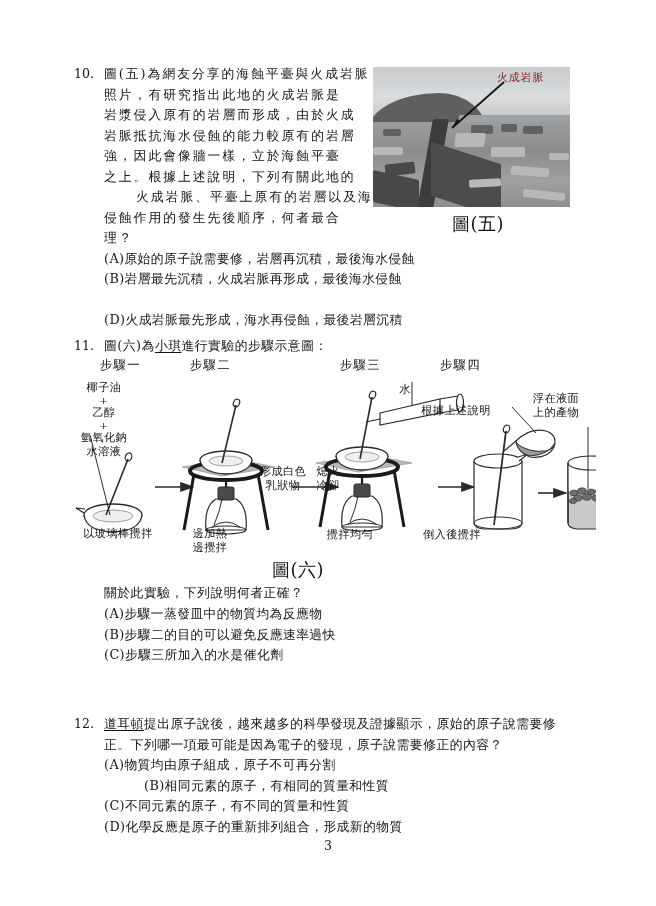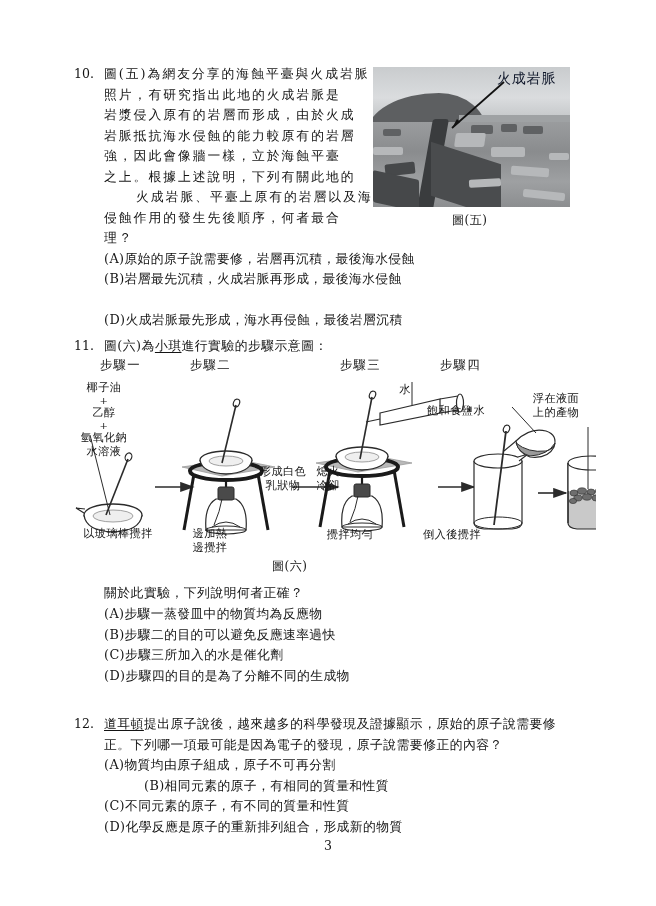--- a/index.html
+++ b/index.html
@@ -50,21 +50,21 @@
     line-height: 20.5px;
     letter-spacing: 0.4px;
     white-space: nowrap;
   }
   .underlined {
     text-decoration: underline;
     text-underline-offset: 2px;
   }
   .caption {
     position: absolute;
-    font-size: 12px;
+    font-size: 18px;
     letter-spacing: 0.5px;
     white-space: nowrap;
   }
   .step-label {
     position: absolute;
     font-size: 12.4px;
     letter-spacing: 1.2px;
     white-space: nowrap;
   }
   .dia-label {
@@ -133,23 +133,23 @@
 
   #arrow5 {
     position:absolute;
     left:440px; top:78px;
     width:70px; height:55px;
     pointer-events:none;
   }
   #label5 {
     position:absolute;
     left:497px; top:68px;
-    font-size:14px;
+    font-size:11px;
     letter-spacing:0.8px;
-    color:#0f172a;
+    color:#7f1d1d;
     white-space:nowrap;
   }
 
   
   #fig6 {
     position:absolute;
     left:60px; top:375px;
     width:536px; height:185px;
   }
 </style>
@@ -355,34 +355,33 @@
   <div class="dia-label" style="left:252px; top:465px; width:62px; text-align:center;">形成白色</div>
   <div class="dia-label" style="left:252px; top:479px; width:62px; text-align:center;">乳狀物</div>
 
   <div class="dia-label" style="left:393px; top:383px; width:24px; text-align:center;">水</div>
 
   <div class="dia-label" style="left:313px; top:465px; width:30px; text-align:center;">熄火</div>
   <div class="dia-label" style="left:313px; top:479px; width:30px; text-align:center;">冷卻</div>
 
   <div class="dia-label" style="left:290px; top:528px; width:120px; text-align:center;">攪拌均勻</div>
 
-  <div class="dia-label" style="left:416px; top:404px; width:80px; text-align:center;">飽和食鹽水</div>
+  <div class="dia-label" style="left:416px; top:404px; width:80px; text-align:center;">根據上述說明</div>
 
   <div class="dia-label" style="left:520px; top:392px; width:72px; text-align:center;">浮在液面</div>
   <div class="dia-label" style="left:520px; top:406px; width:72px; text-align:center;">上的產物</div>
 
   <div class="dia-label" style="left:400px; top:528px; width:104px; text-align:center;">倒入後攪拌</div>
 
   <div class="caption" style="left:272px; top:558px;">圖(六)</div>
 
   <div class="body-line" style="left:104px; top:583px;">關於此實驗，下列說明何者正確？</div>
   <div class="opt" style="left:104px; top:604px;">(A)步驟一蒸發皿中的物質均為反應物</div>
   <div class="opt" style="left:104px; top:624.5px;">(B)步驟二的目的可以避免反應速率過快</div>
   <div class="opt" style="left:104px; top:645px;">(C)步驟三所加入的水是催化劑</div>
-  <div class="opt" style="left:104px; top:665.5px;">(D)步驟四的目的是為了分離不同的生成物</div>
 
   <div class="q-num" style="left:74px; top:714px;">12.</div>
   <div class="body-line" style="left:104px; top:714px;">
     <span class="underlined">道耳頓</span><span>提出原子說後，越來越多的科學發現及證據顯示，原始的原子說需要修</span>
   </div>
   <div class="body-line" style="left:104px; top:734.5px;">正。下列哪一項最可能是因為電子的發現，原子說需要修正的內容？</div>
 
   <div class="opt" style="left:104px; top:755px;">(A)物質均由原子組成，原子不可再分割</div>
   <div class="opt" style="left:104px; top:775.5px;margin-left:40px;">(B)相同元素的原子，有相同的質量和性質</div>
   <div class="opt" style="left:104px; top:796px;">(C)不同元素的原子，有不同的質量和性質</div>

